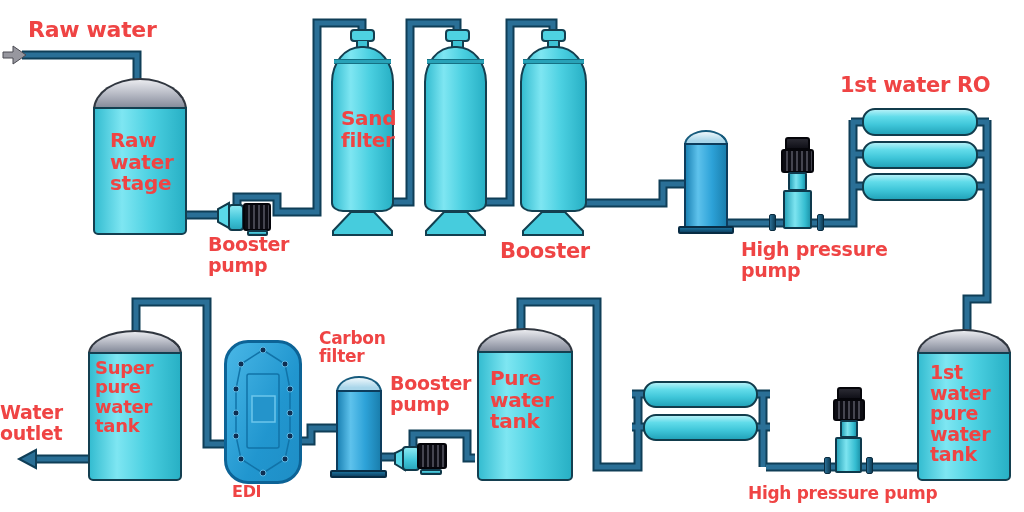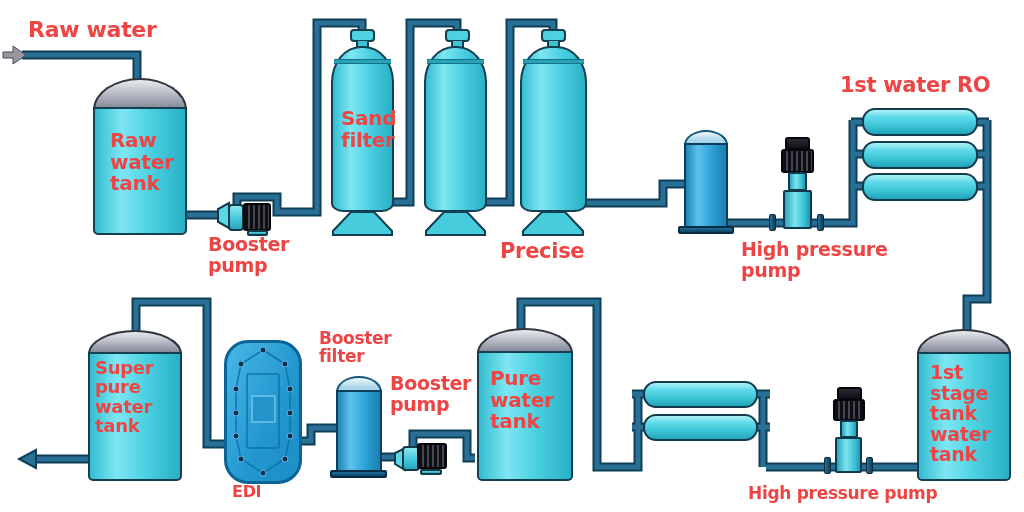--- a/index.html
+++ b/index.html
@@ -189,27 +189,28 @@
           <circle cx="58" cy="116" r="3"></circle>
           <circle cx="36" cy="130" r="3"></circle>
       </g>
     </svg>
   </div>
 
   <div class="abs dome-gray" style="left:88px;top:330px;width:94px;height:24px;"></div>
   <div class="abs cyan tank-body" style="left:88px;top:352px;width:94px;height:129px;"></div>
 
   <div class="lbl nowrap" style="left:28px;top:18px;width:130px;font-size:22px;">Raw water</div>
-  <div class="lbl" style="left:110px;top:130px;width:62px;font-size:20px;">Raw water tank</div>
+  <div class="lbl" style="left:110px;top:130px;width:62px;font-size:20px;">Raw water stage</div>
   <div class="lbl" style="left:208px;top:234px;width:95px;font-size:19px;">Booster pump</div>
   <div class="lbl" style="left:332px;top:108px;width:62px;font-size:20px;margin-left:9px;">Sand filter</div>
-  <div class="lbl nowrap" style="left:500px;top:240px;width:106px;font-size:21px;">Precise</div>
+  <div class="lbl nowrap" style="left:500px;top:240px;width:106px;font-size:21px;">Booster</div>
   <div class="lbl" style="left:741px;top:239px;width:164px;font-size:19px;">High pressure pump</div>
   <div class="lbl nowrap" style="left:840px;top:74px;width:160px;font-size:21px;">1st water RO</div>
-  <div class="lbl" style="left:930px;top:362px;width:68px;font-size:19px;">1st stage tank water tank</div>
+  <div class="lbl" style="left:930px;top:362px;width:68px;font-size:19px;">1st water pure water tank</div>
   <div class="lbl nowrap" style="left:748px;top:484px;width:200px;font-size:17px;">High pressure pump</div>
   <div class="lbl" style="left:490px;top:368px;width:70px;font-size:20px;">Pure water tank</div>
   <div class="lbl" style="left:390px;top:373px;width:82px;font-size:19px;">Booster pump</div>
-  <div class="lbl" style="left:319px;top:329px;width:80px;font-size:17px;">Booster filter</div>
+  <div class="lbl" style="left:319px;top:329px;width:80px;font-size:17px;">Carbon filter</div>
   <div class="lbl" style="left:232px;top:483px;width:62px;font-size:16px;">EDI</div>
   <div class="lbl" style="left:95px;top:358px;width:80px;font-size:18px;">Super pure water tank</div>
+  <div class="lbl" style="left:0px;top:402px;width:80px;font-size:19px;">Water outlet</div>
 
 </div>
 
 </body></html>

